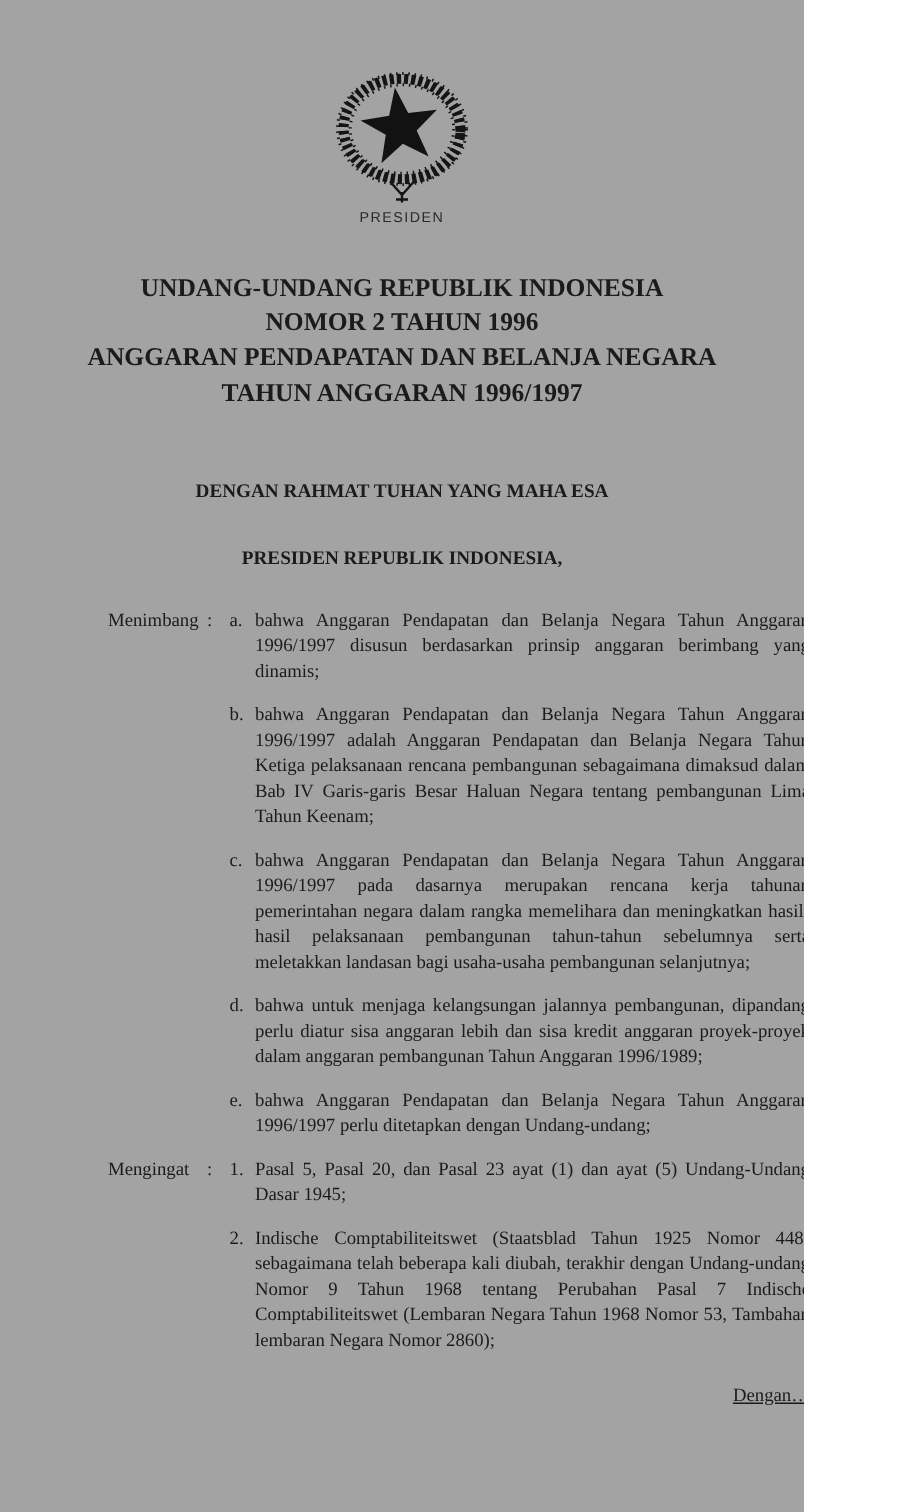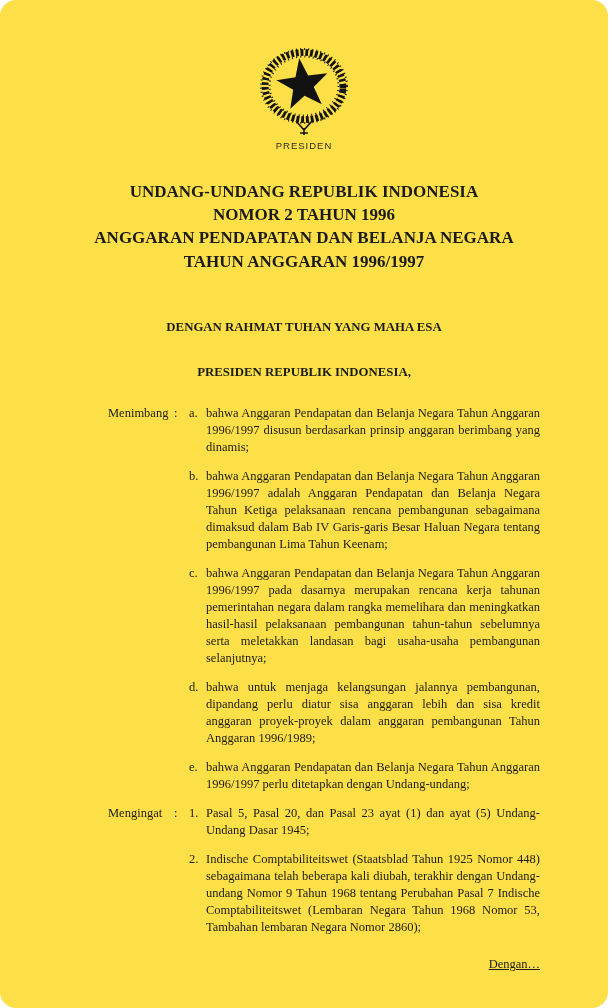--- a/index.html
+++ b/index.html
@@ -2,27 +2,26 @@
 <html><head>
 <meta charset="utf-8">
 <style>
   html, body {
     margin: 0;
     padding: 0;
     background: #ffffff;
   }
   .page {
     position: relative;
-    width: 608px;
+    width: 536px;
     height: 1008px;
-    background: #fde047;
+    background: #a3a3a3;
     color: #1b1b1b;
     overflow: hidden;
     font-family: "Liberation Serif", serif;
-    border-radius: 16px;
   }
   .letterhead {
     position: absolute;
     top: 44px;
     left: 0;
     right: 0;
     text-align: center;
   }
   .seal {
     display: block;
@@ -60,21 +59,20 @@
     top: 405px;
     left: 72px;
     width: 468px;
     font-size: 12.5px;
     line-height: 17px;
   }
   .clause {
     display: grid;
     grid-template-columns: 66px 15px 1fr;
     align-items: start;
-    margin-left: 36px;
   }
   .clause-label { white-space: nowrap; }
   .clause-colon { text-align: left; }
   .clause-item {
     display: flex;
     margin-bottom: 12px;
   }
   .clause-item:last-child { margin-bottom: 0; }
   .item-marker {
     flex: 0 0 17px;

